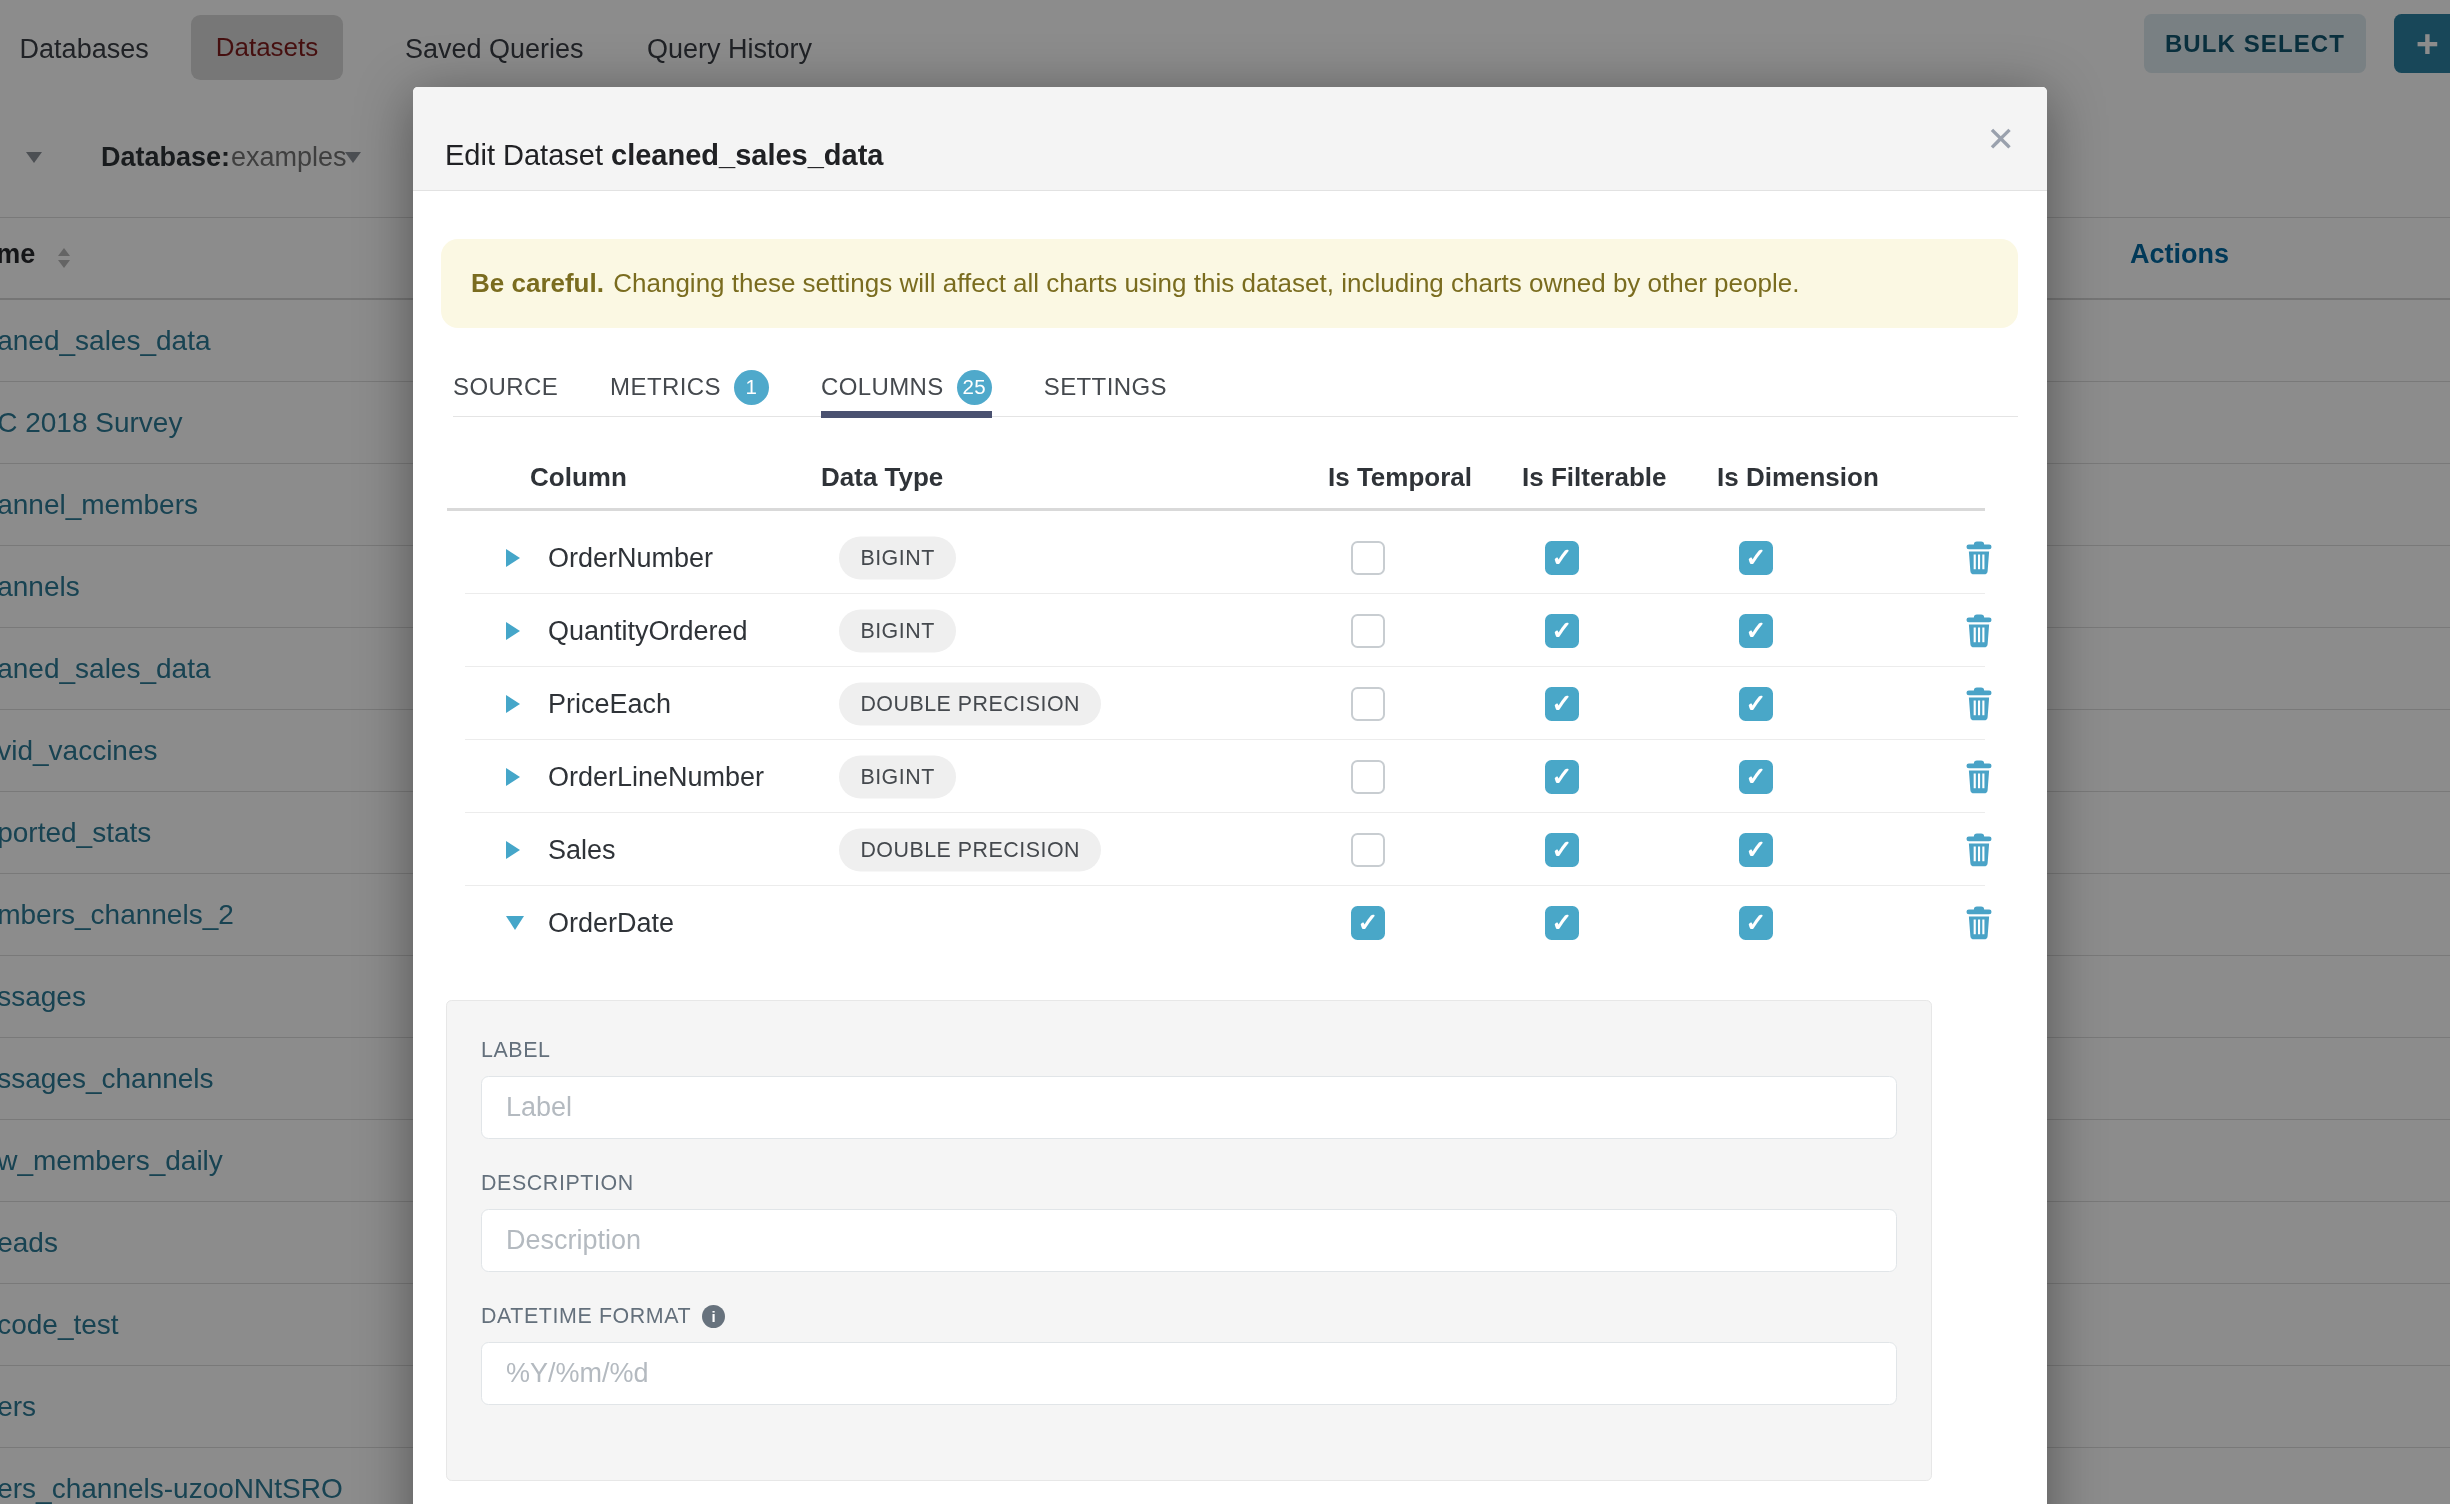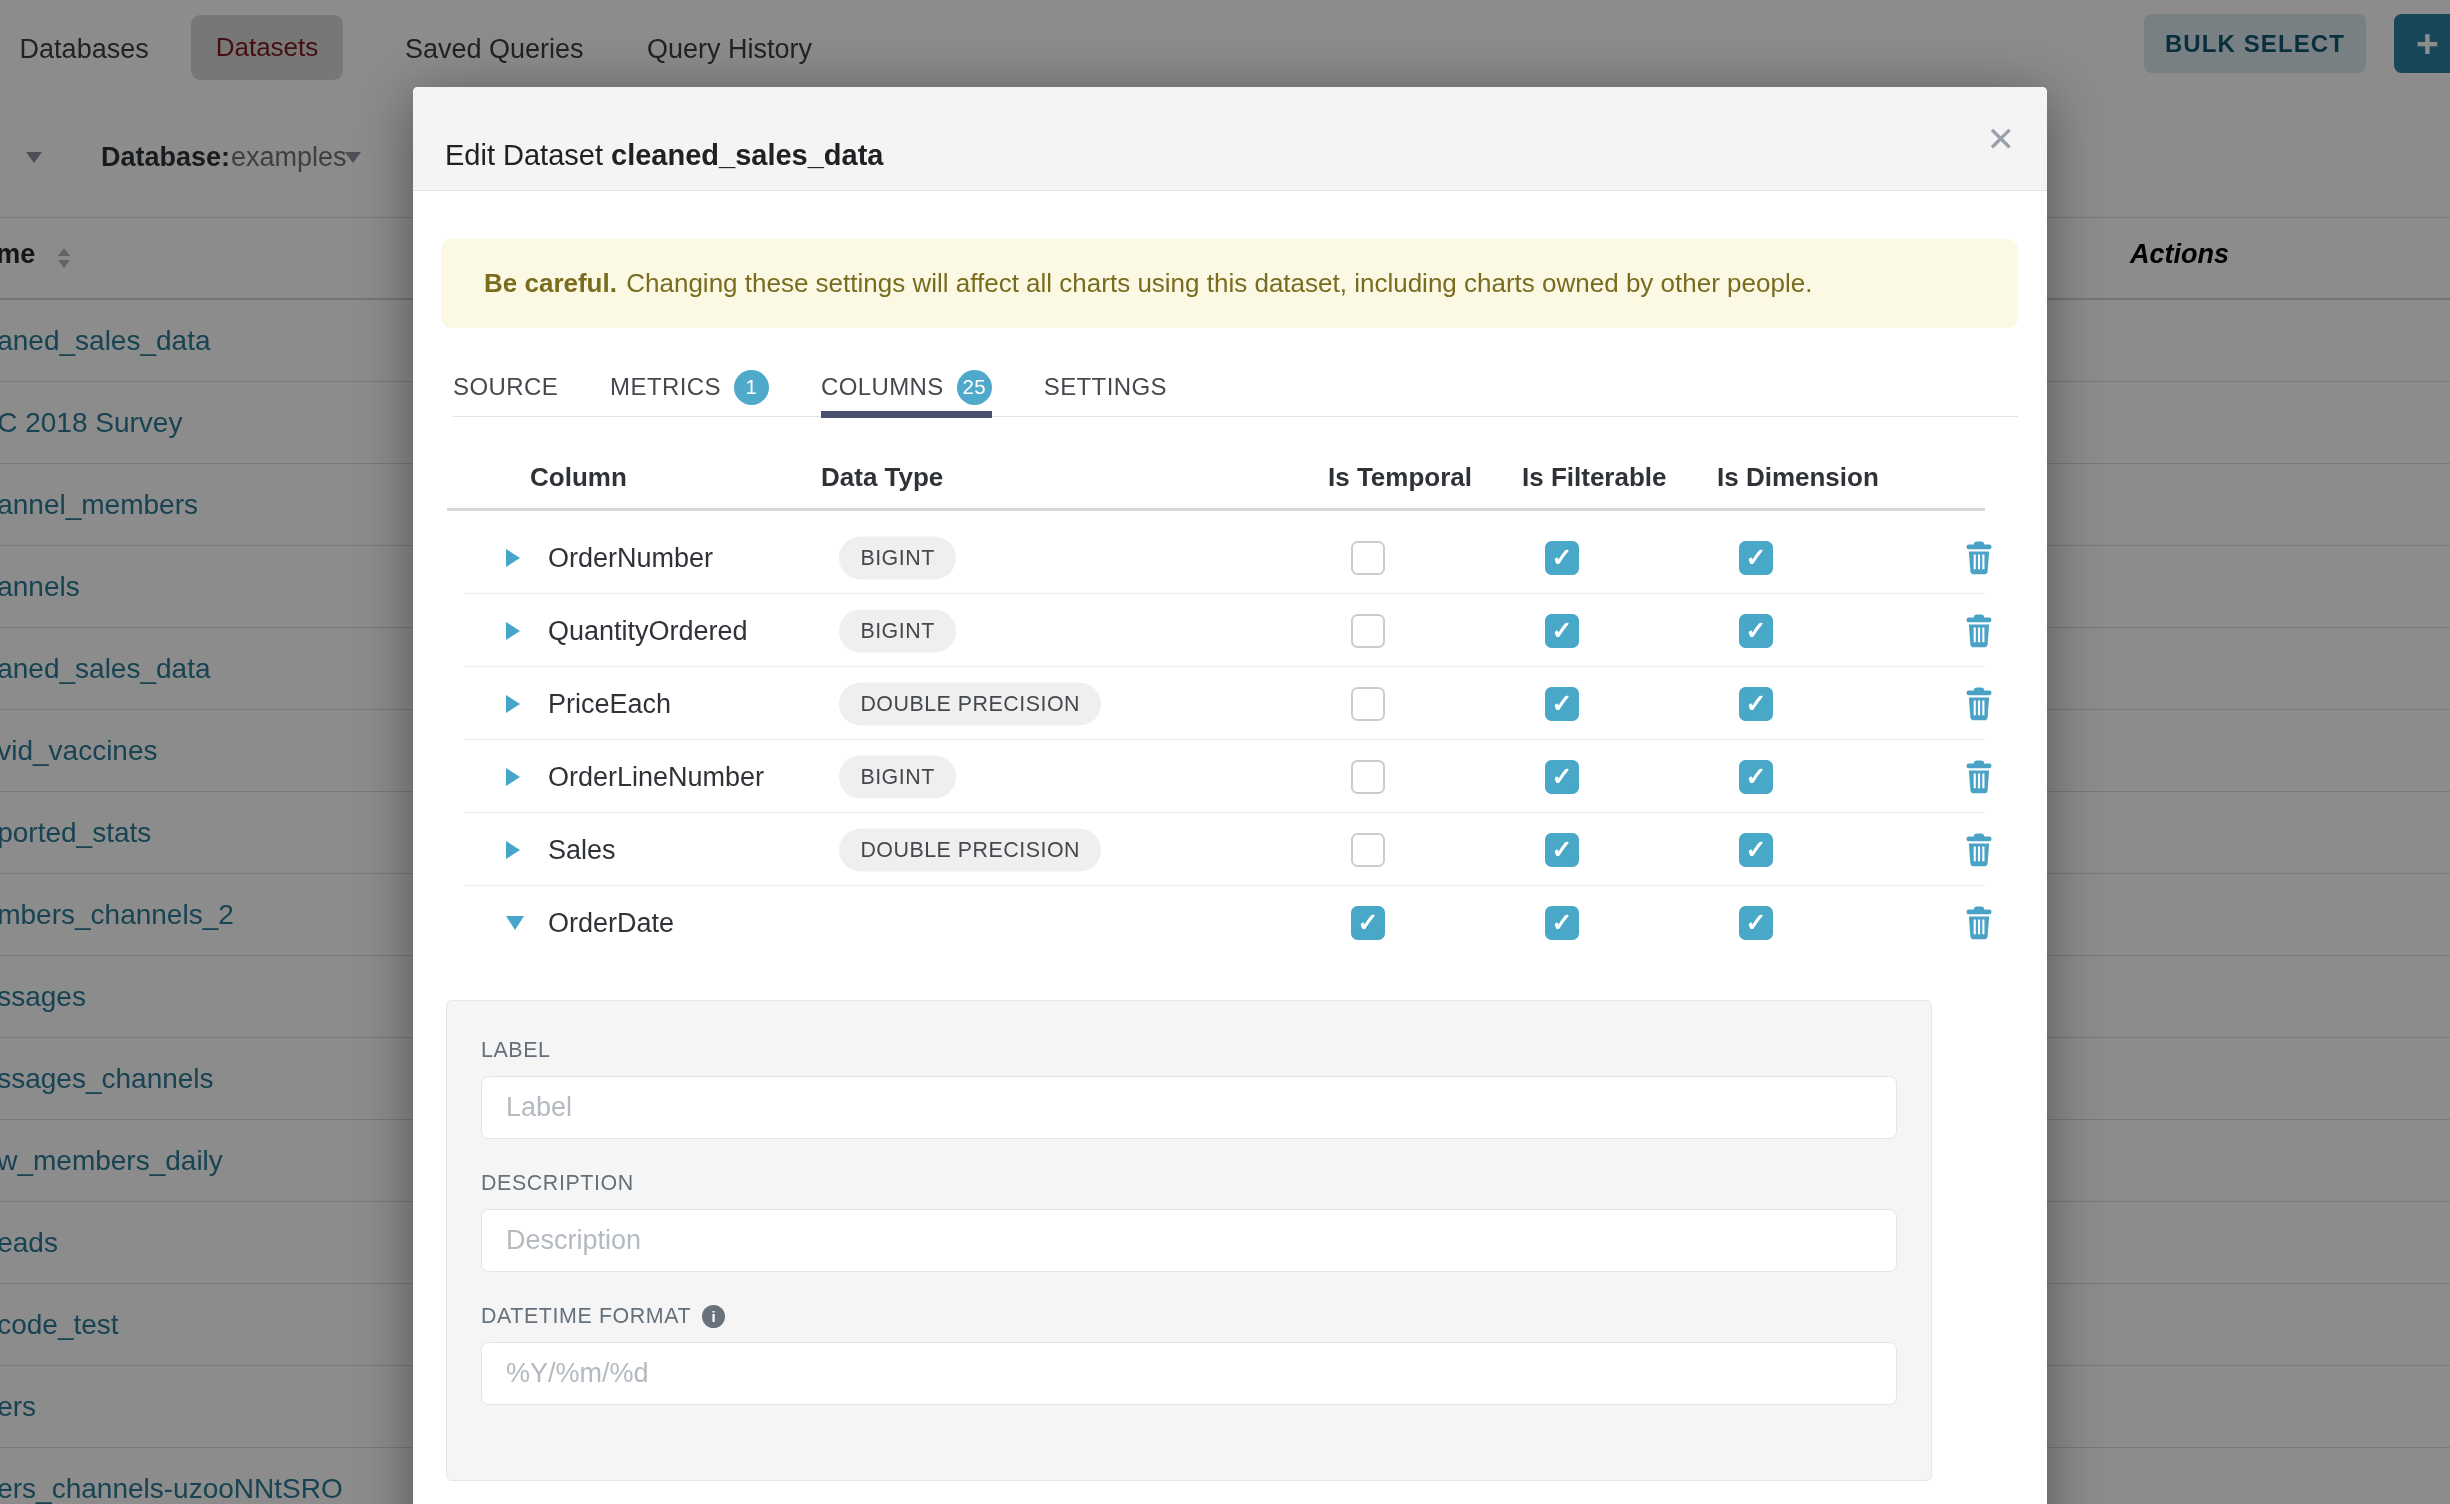--- a/index.html
+++ b/index.html
@@ -24,38 +24,38 @@
   .db-label { position:absolute; left:101px; top:142px; font-size:27px; font-weight:700; color:#2f3338; }
   .db-value { position:absolute; left:231px; top:142px; font-size:27px; color:#737373; cursor:pointer; }
   .tb-caret2 { position:absolute; left:345px; top:152px; }
   .line-a { position:absolute; left:0; right:0; top:217px; height:0.9px; background:#dcdcdc; }
   .bgth-name { position:absolute; left:-3.7px; top:239px; font-size:27px; font-weight:700; color:#27292d; }
   .sort-icon { position:absolute; left:58px; top:248px; cursor:pointer; }
   .sort-icon .up { width:0;height:0;border-left:6.5px solid transparent;border-right:6.5px solid transparent;
                    border-bottom:8.4px solid #b7b7b7; margin-bottom:3.7px; }
   .sort-icon .dn { width:0;height:0;border-left:6.5px solid transparent;border-right:6.5px solid transparent;
                    border-top:8.4px solid #b7b7b7; }
-  .bgth-actions { position:absolute; left:2130px; top:239px; font-size:27px; font-weight:600; color:#000000;font-style:italic; }
+  .bgth-actions { position:absolute; left:2130px; top:239px; font-size:27px; font-weight:600; color:#0369a1; }
   .line-b { position:absolute; left:0; right:0; top:298px; height:1.9px; background:#d6d6d6; }
   .bg-rows { position:absolute; left:0; right:0; top:300px; }
   .bg-row { height:82px; border-bottom:0.9px solid #dcdcdc; display:flex; align-items:center; }
   .bg-row span { font-size:28px; color:#2c7a96; margin-left:-2.8px; cursor:pointer; }
 
   
   .overlay { position:absolute; inset:0; background:rgba(0,0,0,0.45); z-index:10; }
   .modal { position:absolute; left:413px; top:87px; width:1634px; height:1492px; background:#fff;
            z-index:20; border-radius:4.7px; box-shadow:0 9.3px 56px rgba(0,0,0,0.4); }
   .m-header { height:104px; background:#f4f4f4; border-bottom:0.9px solid #e2e2e2;
               border-radius:4.7px 4.7px 0 0; position:relative; }
   .m-title { position:absolute; left:32px; top:35px; font-size:29px; color:#202124;margin-top:17px; }
   .m-title b { font-weight:700; }
   .m-close { position:absolute; right:32px; top:32px; font-size:34px; color:#9aa1ad; cursor:pointer; }
 
   .m-warning { position:absolute; left:28px; top:152px; width:1577px; height:89px; background:#fbf8e3;
-               border-radius:10px; display:flex; align-items:center; padding:0 43px;
+               border-radius:17px; display:flex; align-items:center; padding:0 30px;
                font-size:26px; color:#7a6c1f; }
   .m-warning b { font-weight:700; margin-right:9.3px; }
 
   .m-tabs { position:absolute; left:40px; top:270px; right:29px; height:60px;
             border-bottom:0.9px solid #e4e4e4; display:flex; gap:52px; align-items:flex-start; }
   .m-tab { position:relative; height:60px; display:inline-flex; align-items:center; gap:13px;
            font-size:24px; color:#45494e; letter-spacing:0.4px; cursor:pointer; }
   .m-tab.active::after { content:""; position:absolute; left:0; right:0; bottom:-0.9px; height:6.5px;
            background:#4a5170; }
   .badge { min-width:35px; height:35px; border-radius:17.7px; background:#4fa9cb; color:#fff;

